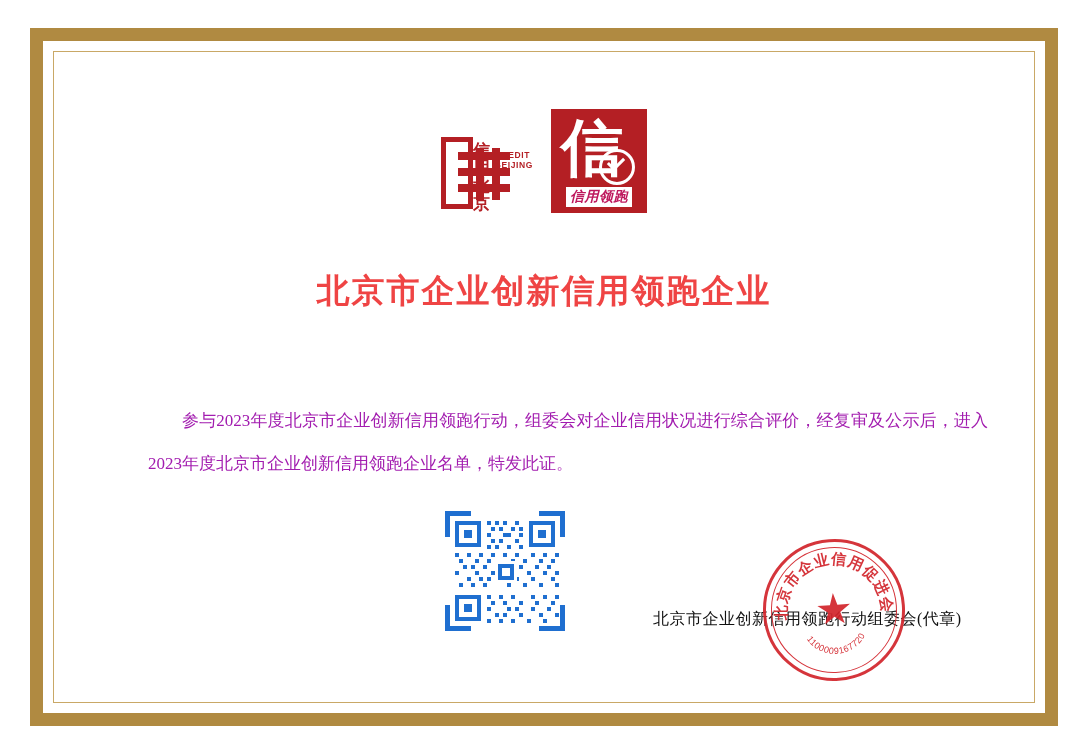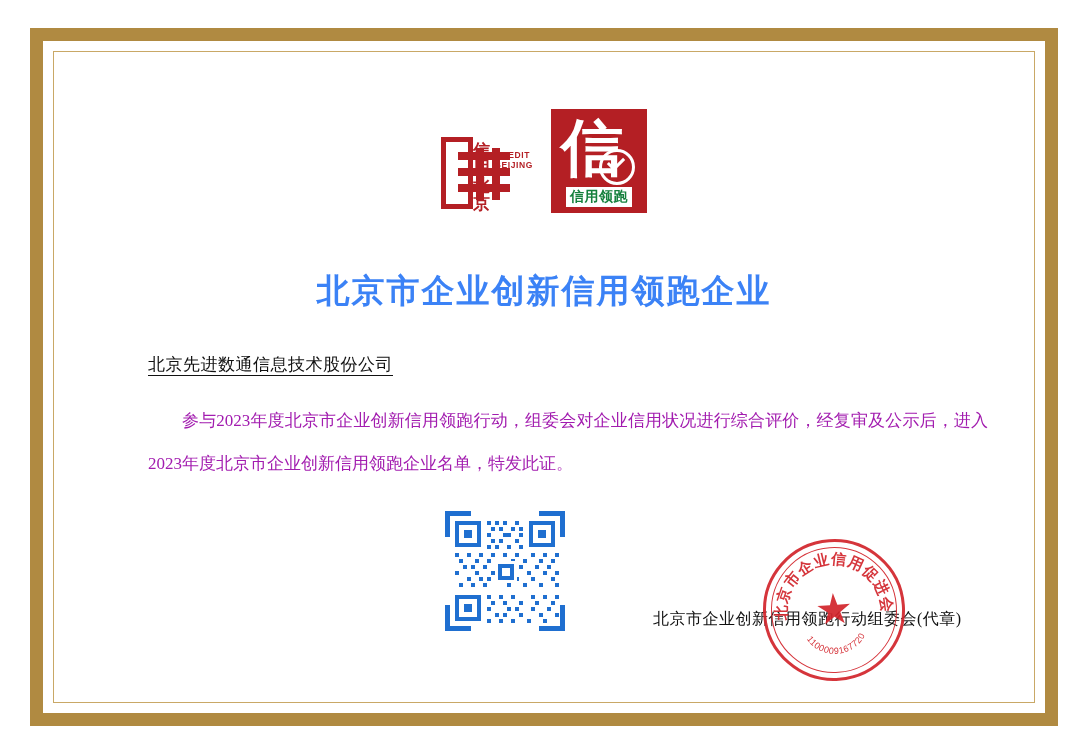--- a/index.html
+++ b/index.html
@@ -145,40 +145,41 @@
     height: 7px;
     border-left: 3px solid #ffffff;
     border-bottom: 3px solid #ffffff;
     transform: rotate(-45deg);
   }
   .leader-label {
     position: relative;
     z-index: 2;
     margin-bottom: 6px;
     background: #ffffff;
-    color: #15803d;
+    color: #be185d;
     font-family: "DejaVu Sans", "Liberation Sans", sans-serif;
     font-size: 14px;
     font-weight: bold;
     padding: 1px 4px;
     letter-spacing: 0.5px;
+    font-style: italic;
   }
 
   
   .cert-title {
     position: absolute;
     left: 0;
     right: 0;
     top: 228px;
     text-align: center;
     font-family: "DejaVu Sans", "Liberation Sans", sans-serif;
     font-size: 33px;
     font-weight: bold;
     letter-spacing: 2px;
-    color: #3b82f6;
+    color: #ef4444;
   }
 
   
   .recipient {
     position: absolute;
     left: 105px;
     top: 312px;
     font-size: 17px;
     letter-spacing: 0.5px;
     text-decoration: underline;
@@ -308,21 +309,20 @@
 
       <div class="logo-leader">
         <div class="leader-glyph">信</div>
         <div class="leader-check"></div>
         <div class="leader-label">信用领跑</div>
       </div>
     </div>
 
     <div class="cert-title">北京市企业创新信用领跑企业</div>
 
-    <div class="recipient">北京先进数通信息技术股份公司</div>
 
     <div class="para">参与2023年度北京市企业创新信用领跑行动，组委会对企业信用状况进行综合评价，经复审及公示后，进入2023年度北京市企业创新信用领跑企业名单，特发此证。</div>
 
 
     <div class="qr-wrap">
       <svg width="120" height="120" viewBox="0 0 120 120">
         <rect x="0" y="0" width="120" height="120" fill="#ffffff"></rect>
         <g fill="#1f6fd0">
 
           <path d="M0 0 h26 v5 h-21 v21 h-5 z"></path>

